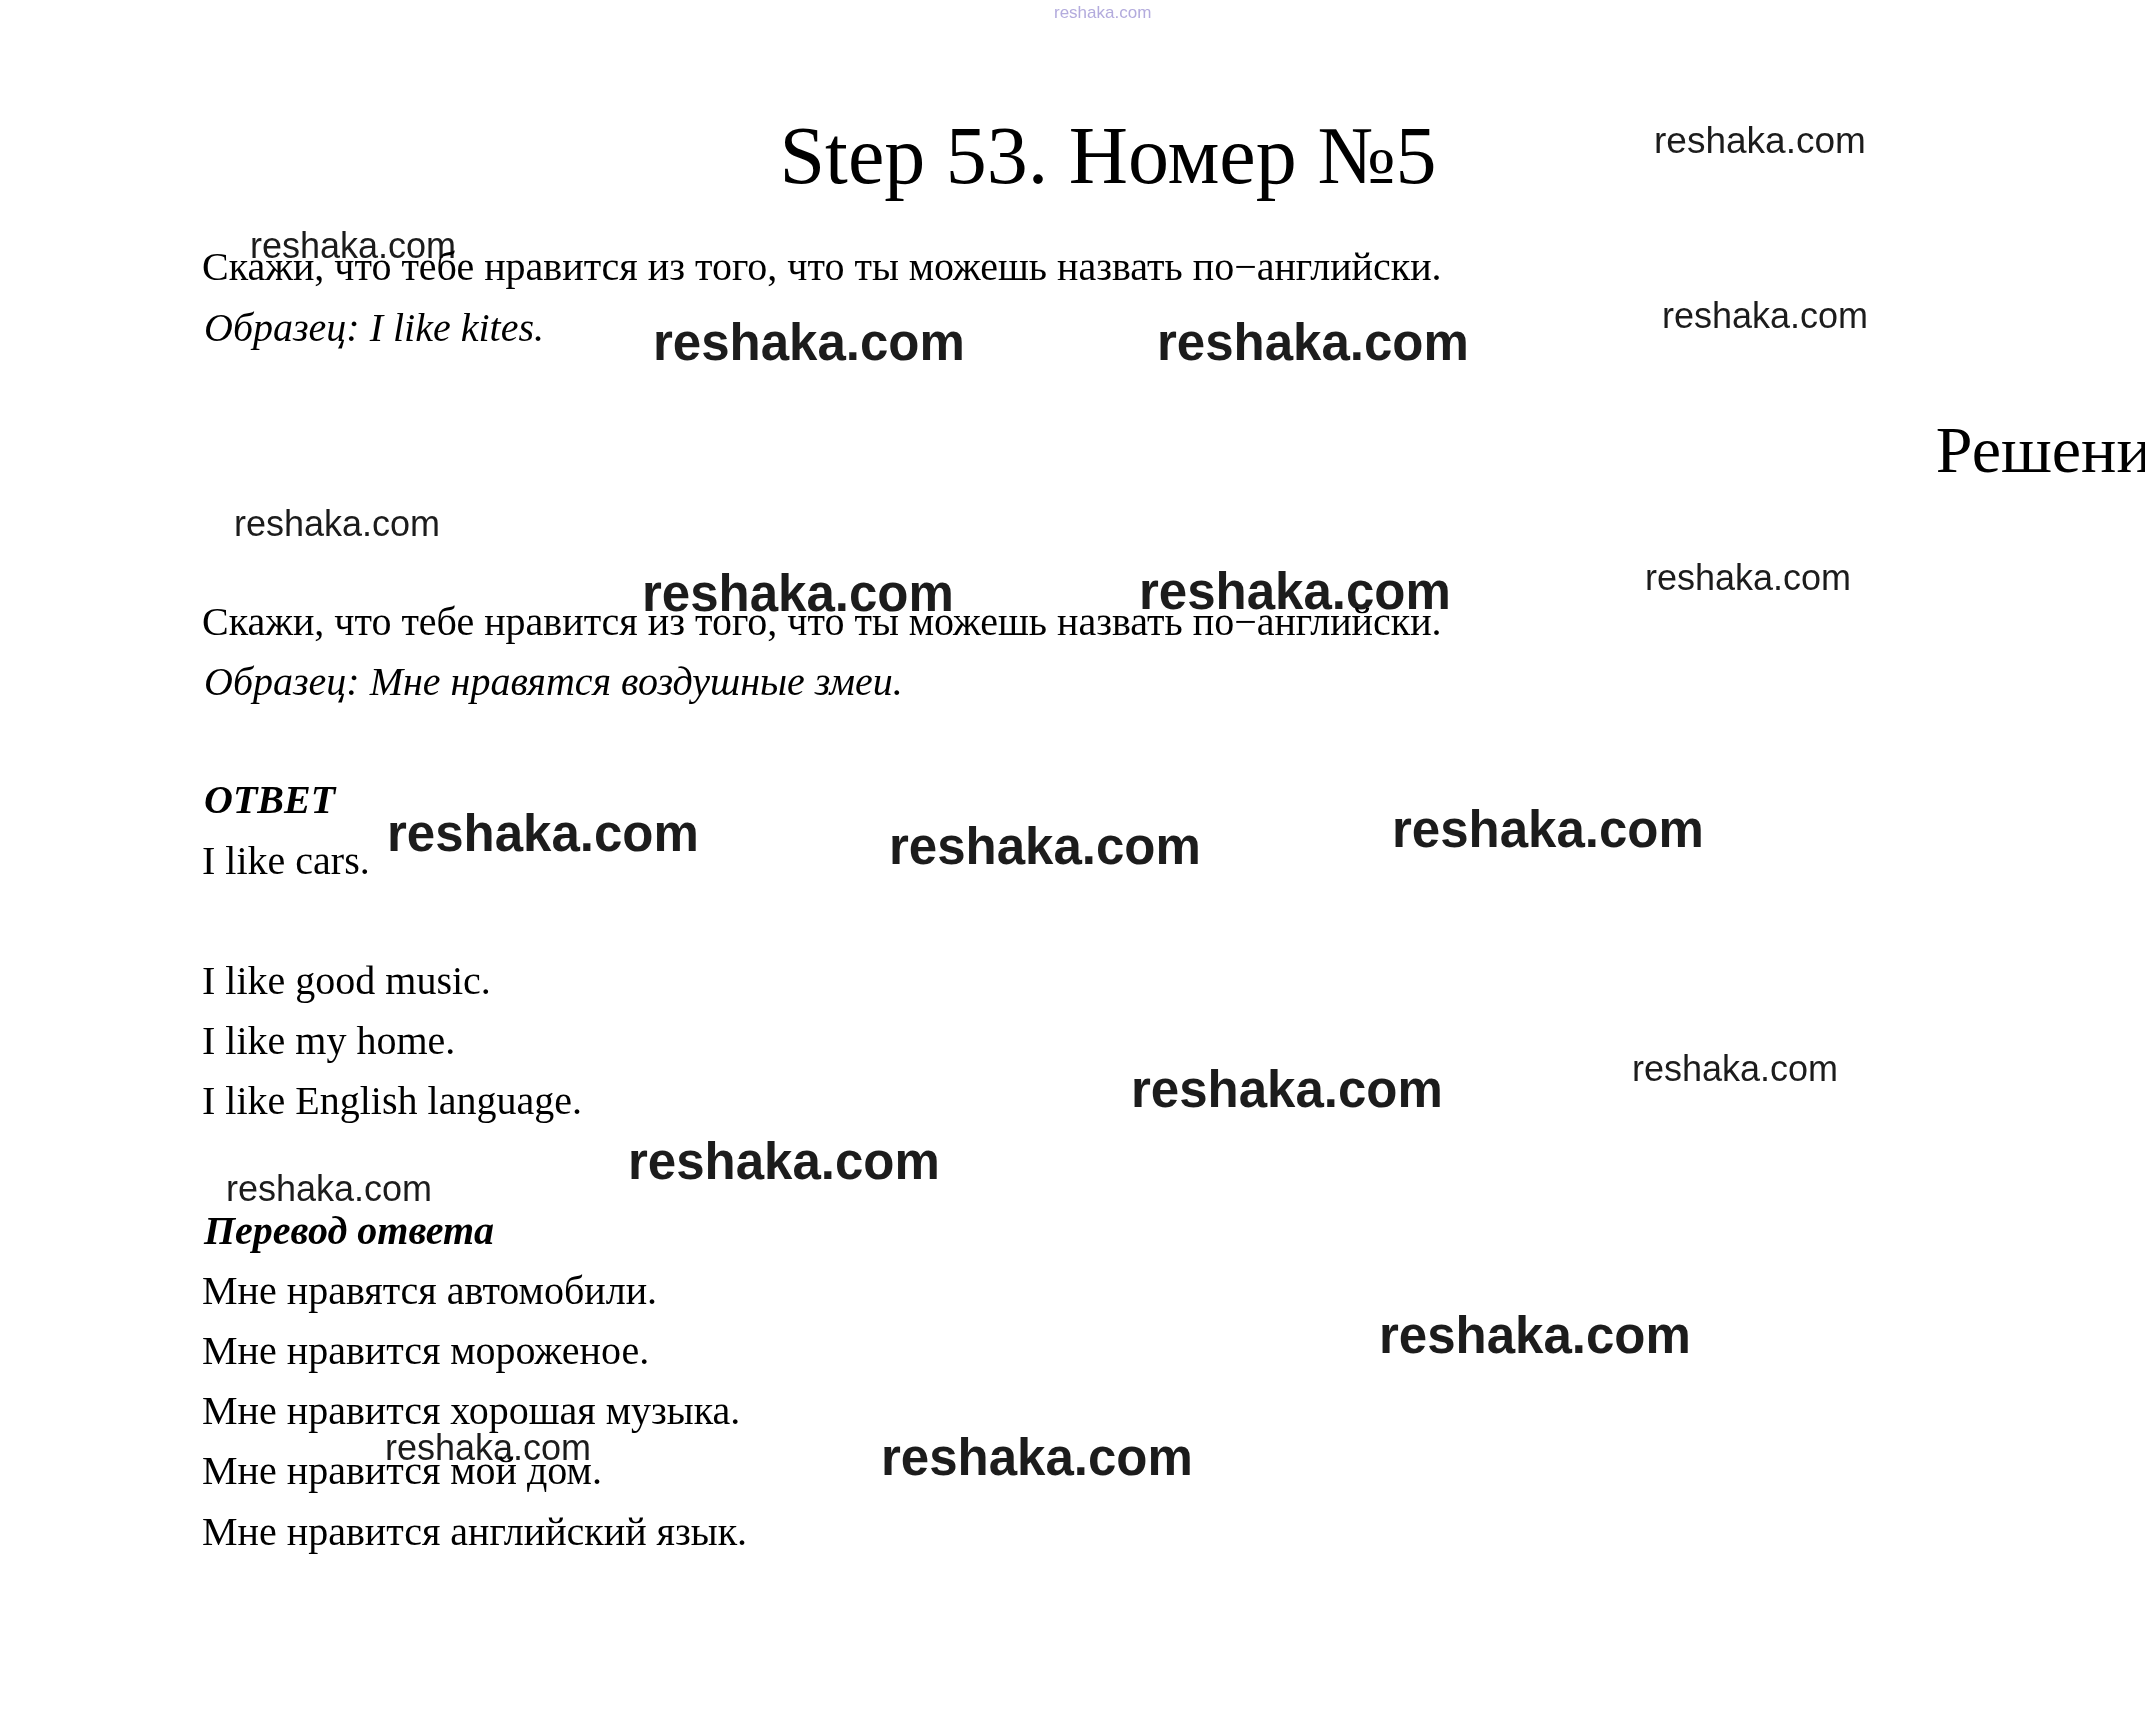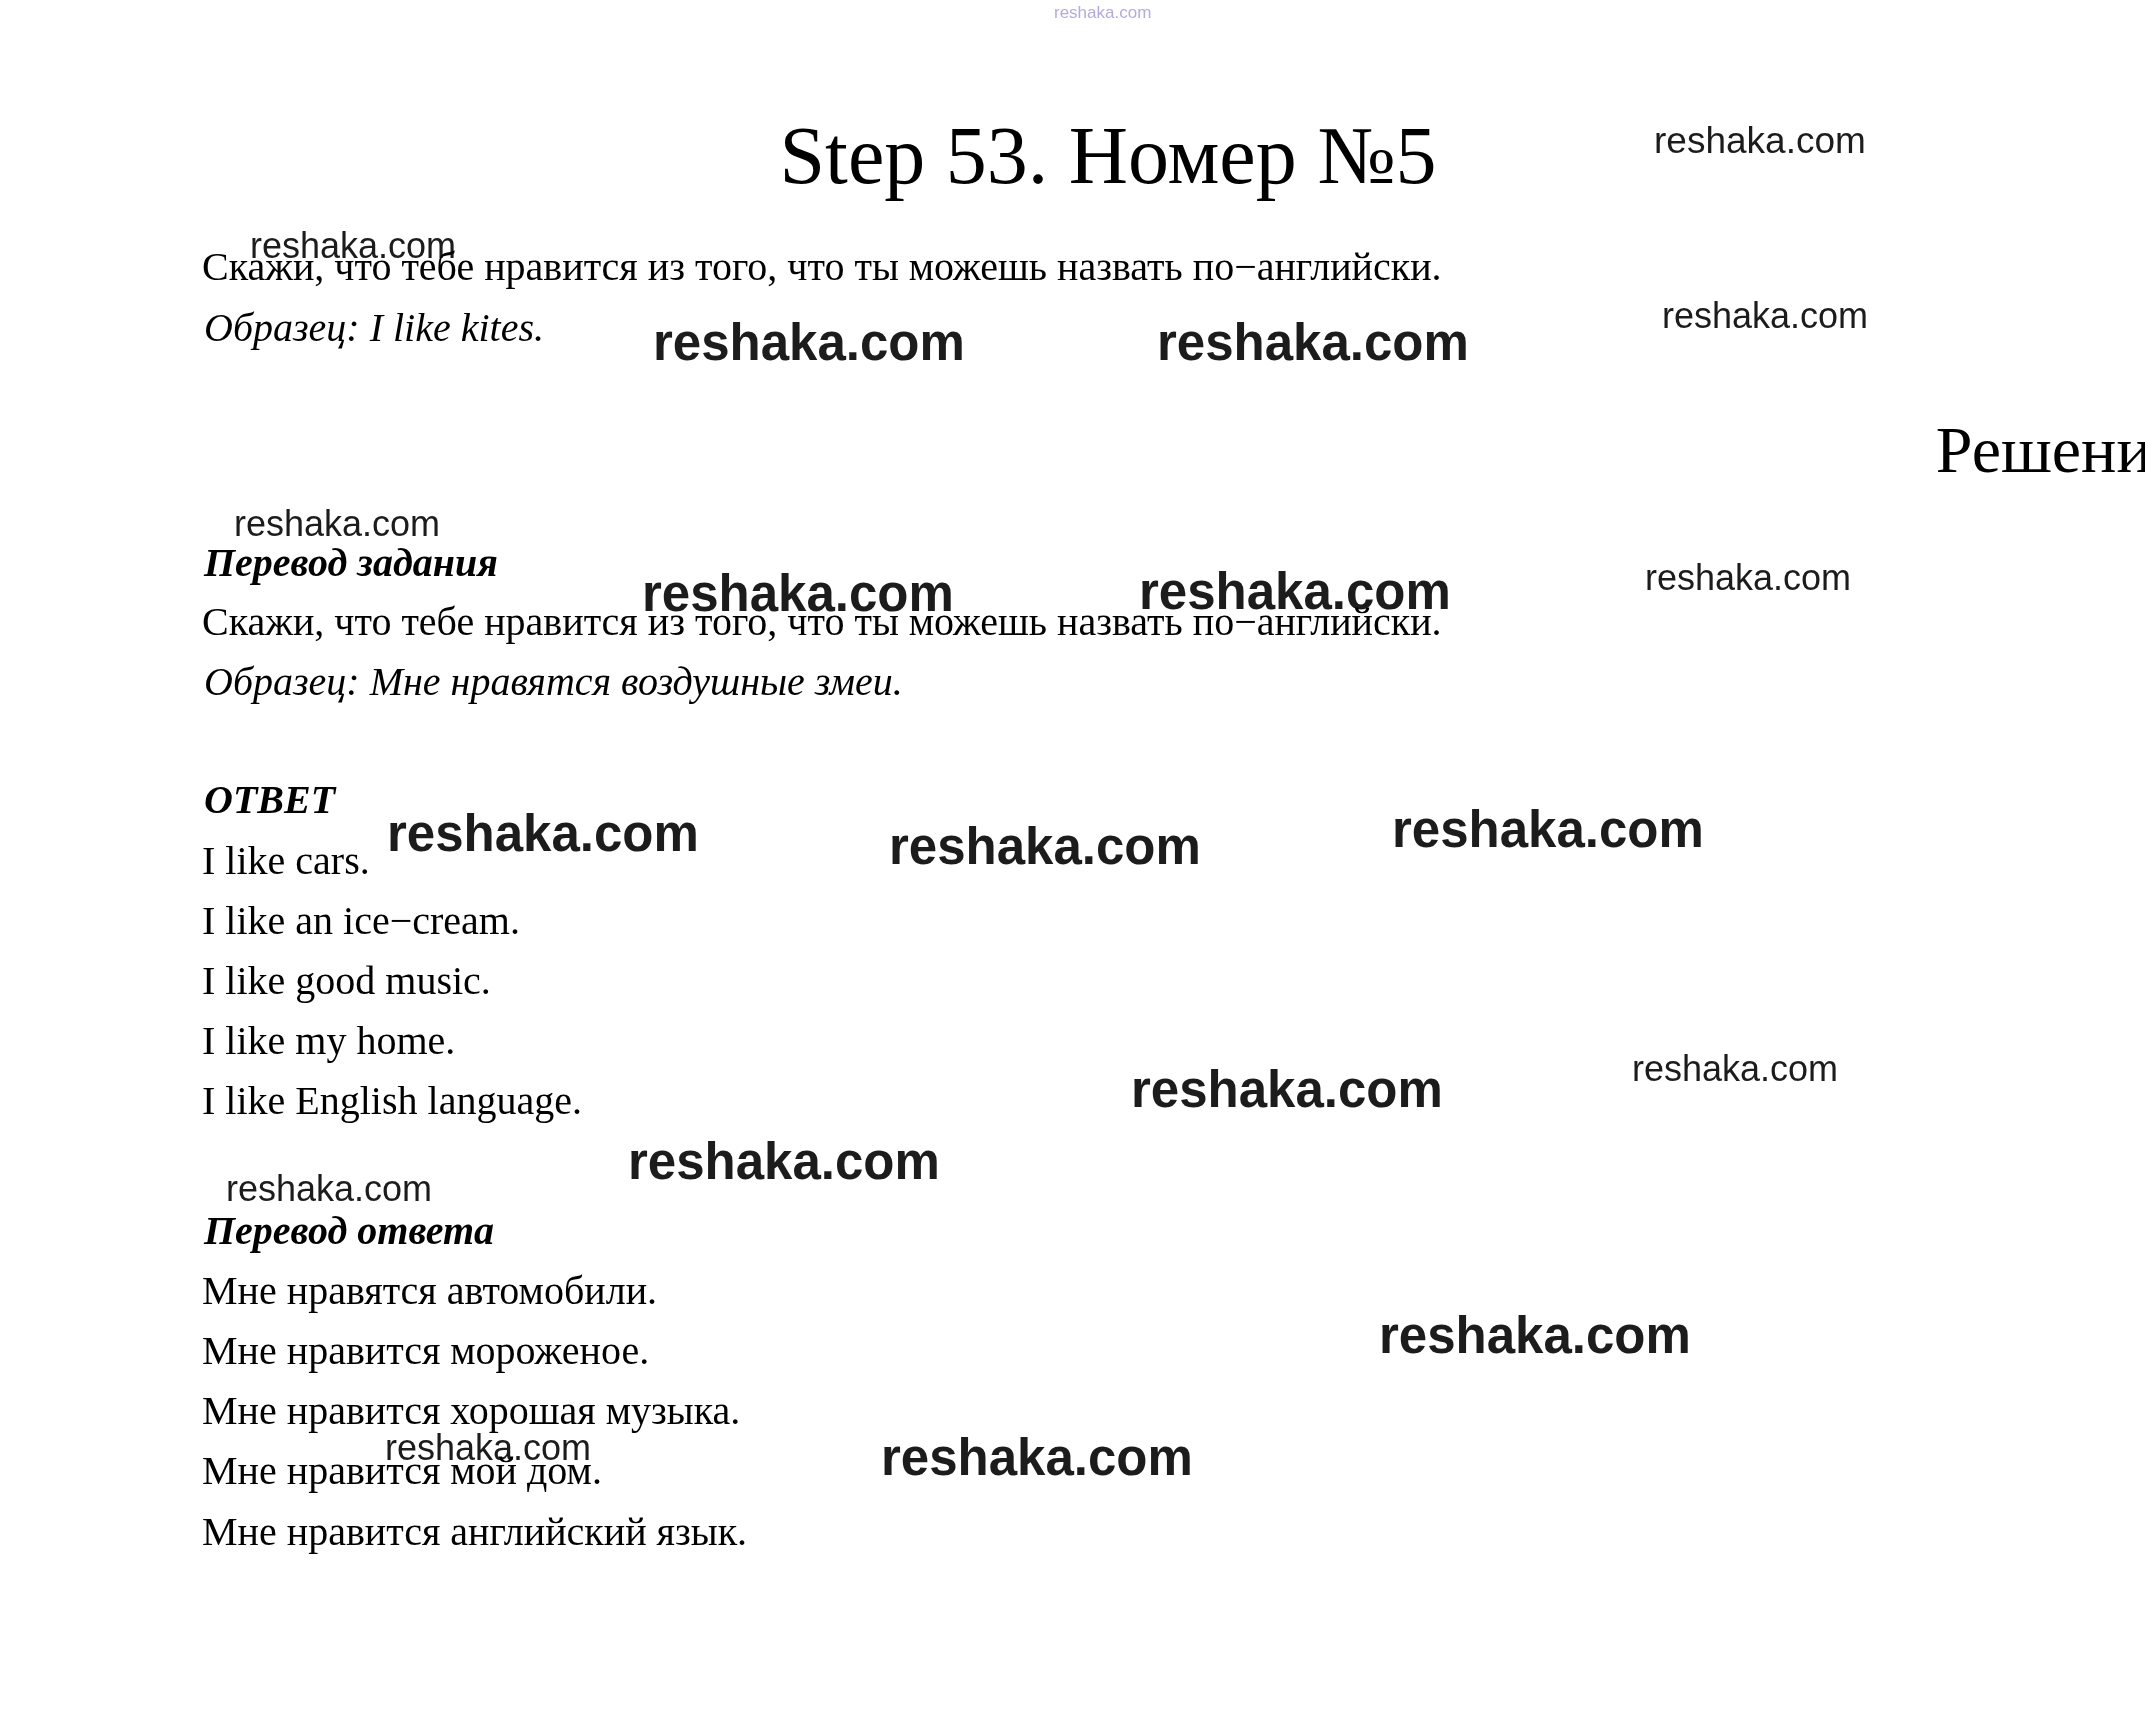--- a/index.html
+++ b/index.html
@@ -90,27 +90,25 @@
   <span class="wm wm-sm" style="left:350px;  top:1430px;">reshaka.com</span>
   <span class="wm wm-lg" style="left:846px;  top:1432px;">reshaka.com</span>
 
   <h1 class="title">Step 53. Номер №5</h1>
 
   <div class="line" style="left:167px; top:245px;">Скажи, что тебе нравится из того, что ты можешь назвать по−английски.</div>
   <div class="line italic" style="left:169px; top:306px;">Образец: I like kites.</div>
 
   <h2 class="solution-heading">Решение</h2>
 
-  <div class="line bold-italic" style="left:169px; top:541px;">Перевод задания</div>
   <div class="line" style="left:167px; top:600px;">Скажи, что тебе нравится из того, что ты можешь назвать по−английски.</div>
   <div class="line italic" style="left:169px; top:660px;">Образец: Мне нравятся воздушные змеи.</div>
 
   <div class="line bold" style="left:169px; top:778px;">ОТВЕТ</div>
   <div class="line" style="left:167px; top:839px;">I like cars.</div>
-  <div class="line" style="left:167px; top:899px;">I like an ice−cream.</div>
   <div class="line" style="left:167px; top:1019px;">I like my home.</div>
   <div class="line" style="left:167px; top:959px;">I like good music.</div>
   <div class="line" style="left:167px; top:1079px;">I like English language.</div>
 
   <div class="line bold-italic" style="left:169px; top:1209px;">Перевод ответа</div>
   <div class="line" style="left:167px; top:1269px;">Мне нравятся автомобили.</div>
   <div class="line" style="left:167px; top:1329px;">Мне нравится мороженое.</div>
   <div class="line" style="left:167px; top:1389px;">Мне нравится хорошая музыка.</div>
   <div class="line" style="left:167px; top:1449px;">Мне нравится мой дом.</div>
   <div class="line" style="left:167px; top:1510px;">Мне нравится английский язык.</div>

